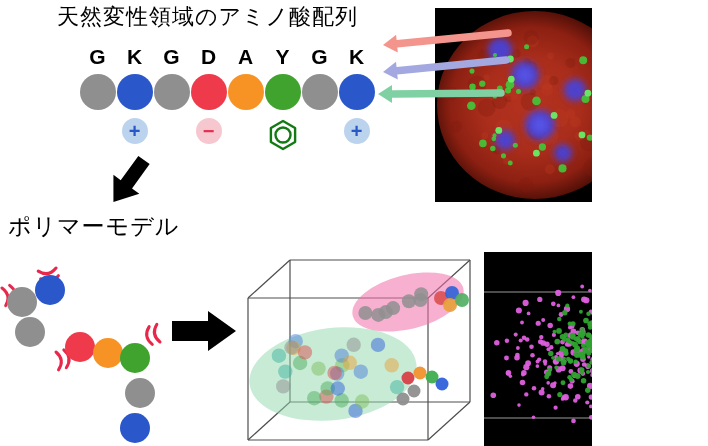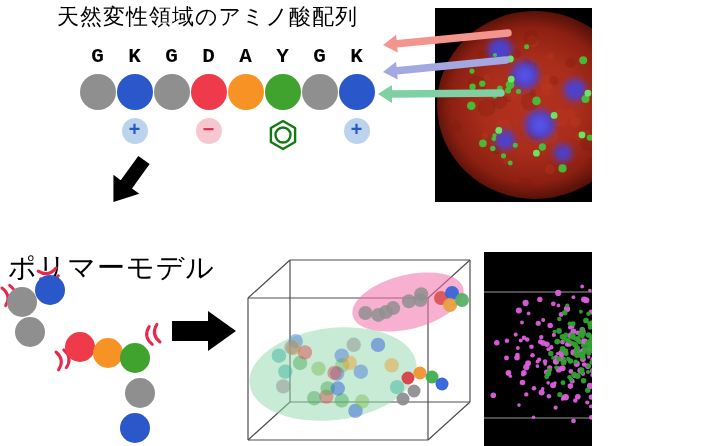--- a/index.html
+++ b/index.html
@@ -1,36 +1,36 @@
 <!DOCTYPE html>
 <html style="--plus-bg: #bcd3ee; --plus-fg: #2857c8; --minus-bg: #f6c7cf; --minus-fg: #e4304e; --ring-green: #137a13; --motion-mark: #e8274b; --arrow-pink: #f4958d; --arrow-purple: #a3a8e0; --arrow-green: #7fd0a2; --black-arrow: #000000; --blob-green: #8fd8ab; --blob-pink: #f06fa8; --sim-magenta: #df5fdf; --sim-green: #2fa32f; --cell-red: #aa2d1b; --nucleolus-blue: #4343e0; --speckle-green: #3bd23b;"><head>
 <meta charset="utf-8">
 <style>
   html,body{margin:0;padding:0;background:#fff;}
   .canvas{position:relative;width:592px;height:446px;background:#fff;overflow:hidden;
-          font-family:Liberation Mono, monospace;color:#000;}
+          font-family:Liberation Sans, sans-serif;color:#000;}
 
   .title{position:absolute;left:57px;top:2px;font-size:22px;letter-spacing:1px;font-weight:500;}
 
   .seq{position:absolute;left:79px;top:44px;display:flex;}
   .residue{width:37px;display:flex;flex-direction:column;align-items:center;}
   .letter{font-size:21px;font-weight:700;height:28px;line-height:26px;}
   .ball{width:36px;height:36px;border-radius:50%;margin-top:2px;}
   .charge{width:26px;height:26px;border-radius:50%;margin-top:8px;display:flex;
           align-items:center;justify-content:center;font-size:20px;font-weight:900;line-height:1;}
   .charge.plus{background:var(--plus-bg);color:var(--plus-fg);}
   .charge.minus{background:var(--minus-bg);color:var(--minus-fg);}
   .ringsvg{margin-top:6px;}
   .ringsvg polygon,.ringsvg circle{fill:none;stroke:var(--ring-green);stroke-width:2.4;stroke-linejoin:round;}
 
   .micro{position:absolute;left:435px;top:8px;width:205px;height:194px;background:#000;}
   .sim{position:absolute;left:484px;top:252px;width:224px;height:194px;background:#000;}
 
   .abs{position:absolute;}
-  .lab{position:absolute;font-size:28px;font-weight:500;letter-spacing:1px;margin-top:38px;}
+  .lab{position:absolute;font-size:23px;font-weight:500;letter-spacing:1px;}
   .lab-polymer{left:8px;top:211px;}
   .lab-analysis{left:327px;top:211px;}
 
   .arrow-line{stroke-width:7.5;stroke-linecap:round;fill:none;}
   .c-pink{stroke:var(--arrow-pink);}   .f-pink{fill:var(--arrow-pink);}
   .c-purple{stroke:var(--arrow-purple);} .f-purple{fill:var(--arrow-purple);}
   .c-green{stroke:var(--arrow-green);}  .f-green{fill:var(--arrow-green);}
 
   .blackarrow{fill:var(--black-arrow);}
   .mk path{stroke:var(--motion-mark);stroke-width:3;fill:none;stroke-linecap:round;}

